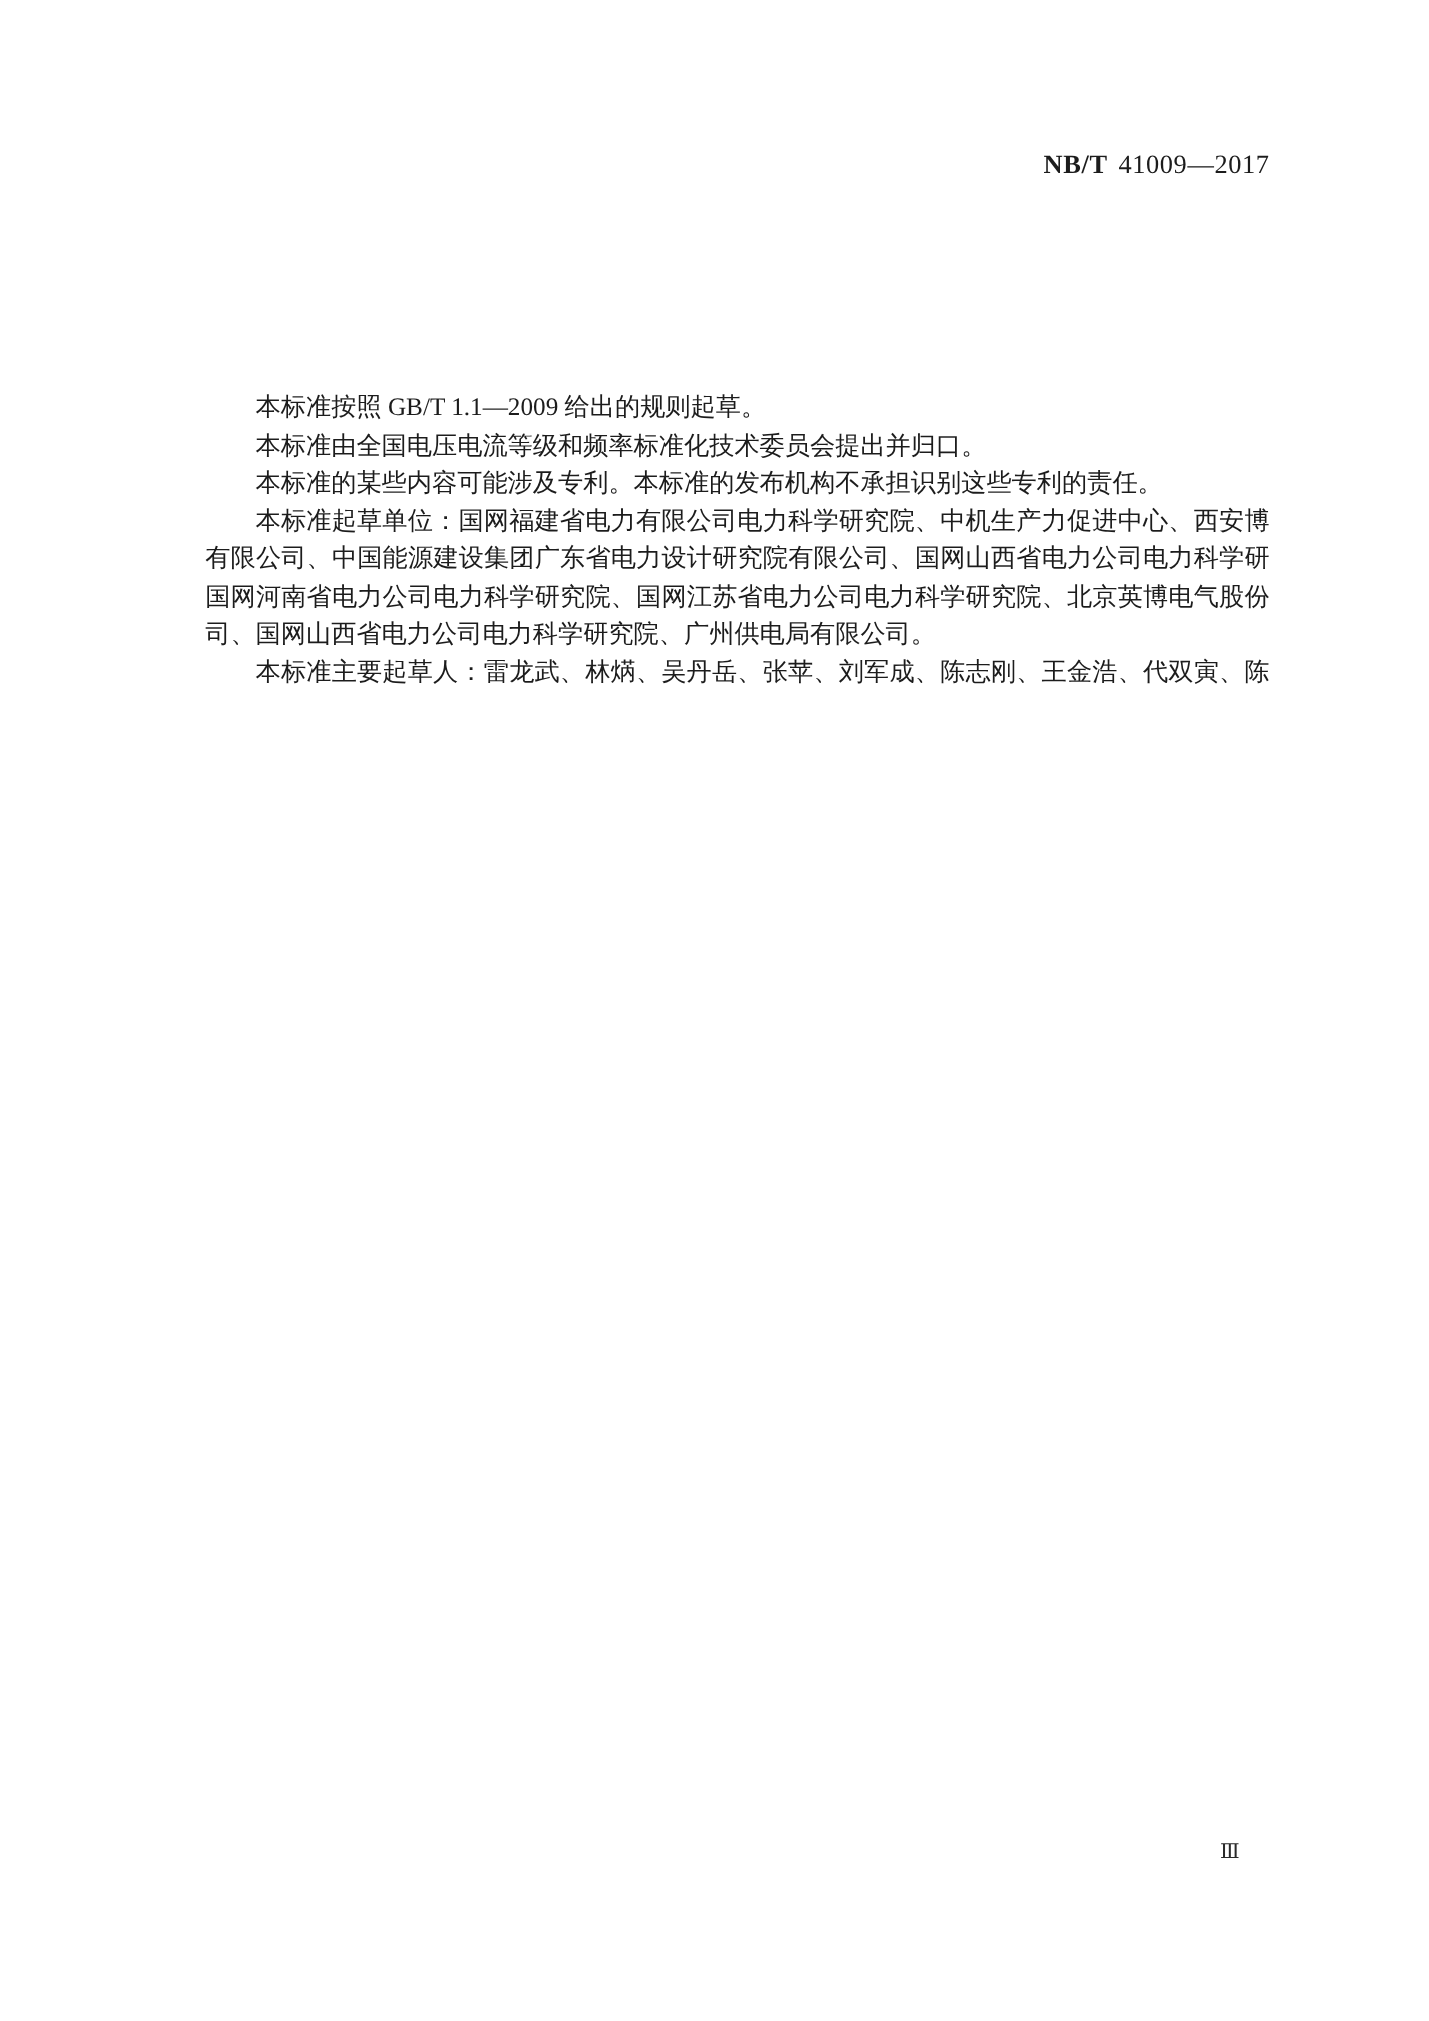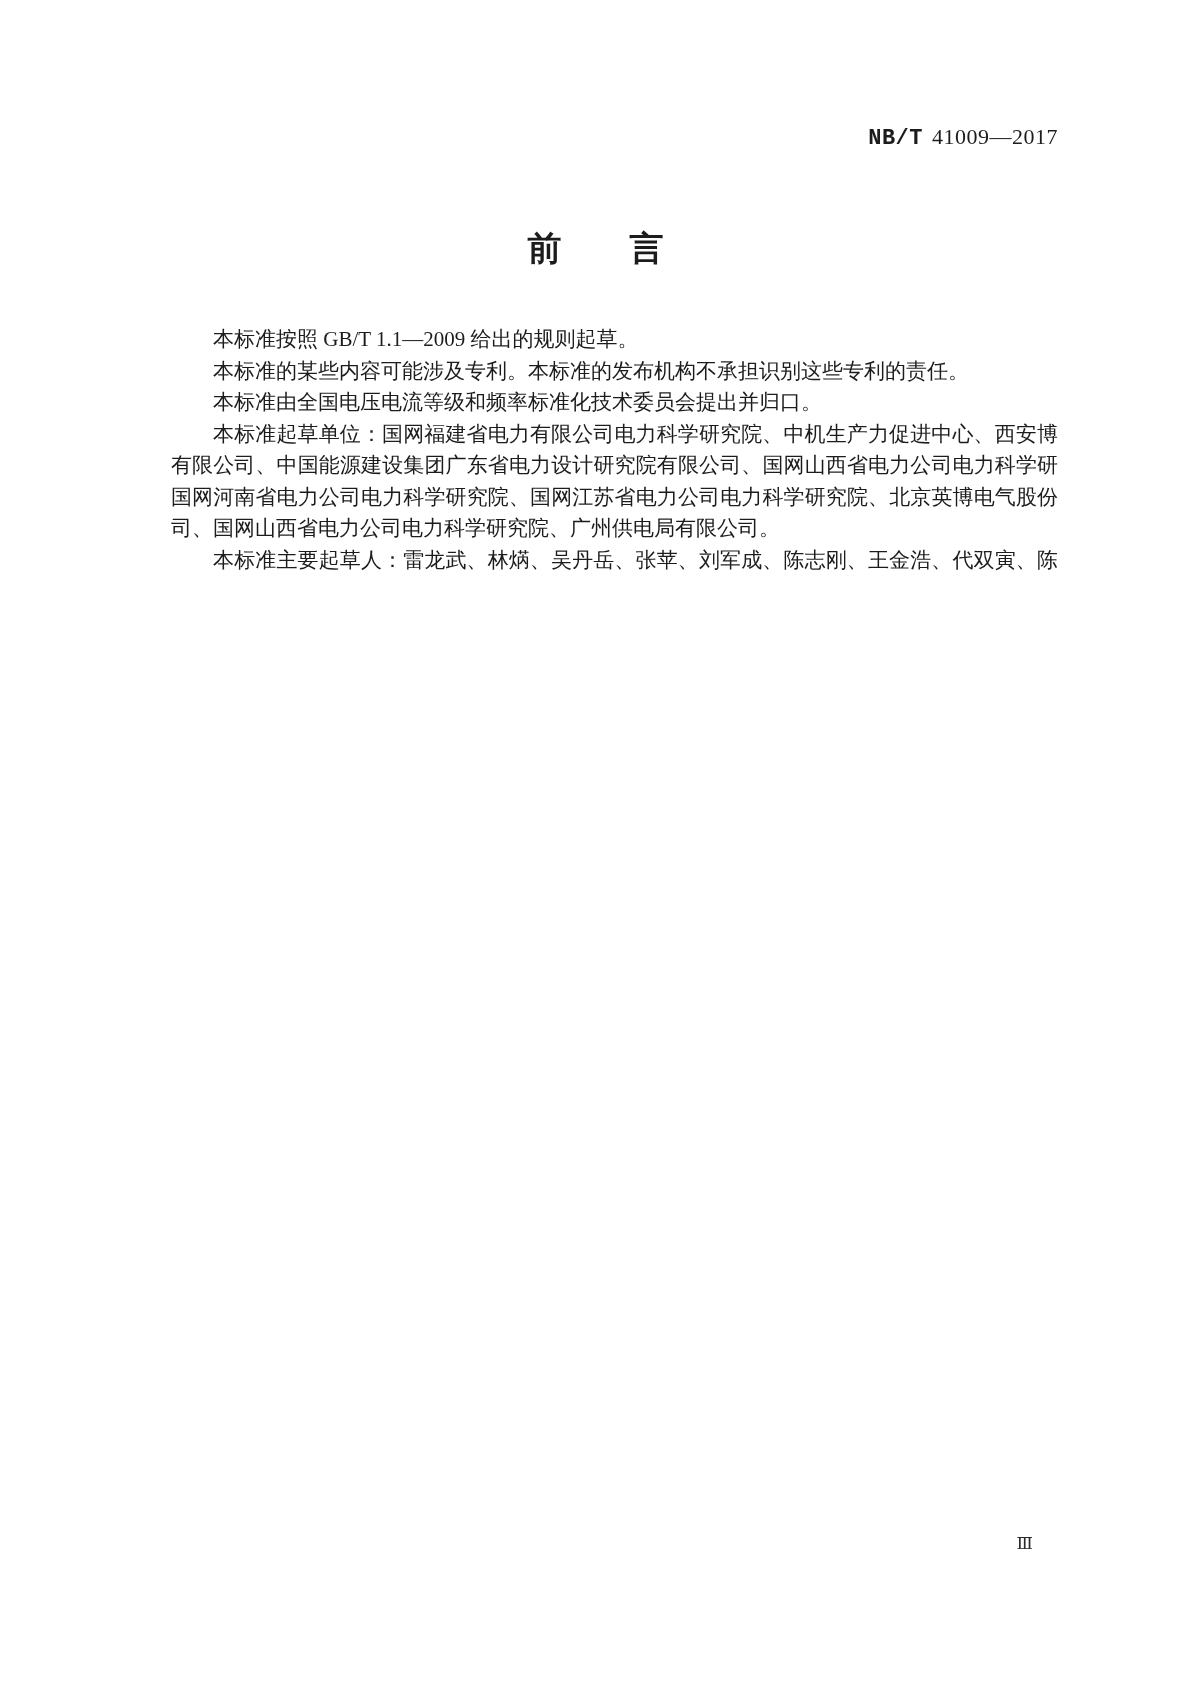--- a/index.html
+++ b/index.html
@@ -19,21 +19,21 @@
   
   .doc-header {
     position: absolute;
     top: 124px;
     right: 133px;
     white-space: nowrap;
     font-size: 22px;
     letter-spacing: 0.5px;
   }
   .doc-header .code-prefix {
-    font-family: Liberation Mono, monospace;
+    font-family: Liberation Serif, serif;
     font-weight: bold;
   }
   .doc-header .code-number {
     font-family: Liberation Serif, serif;
     font-weight: 500;
     margin-left: 9px;
   }
   
   .doc-title {
     position: absolute;
@@ -82,26 +82,25 @@
 </style>
 </head>
 <body>
 
 <div class="page">
 
   <div class="doc-header">
     <span class="code-prefix">NB/T</span><span class="code-number">41009—2017</span>
   </div>
 
-  <div class="doc-title">前　　言</div>
 
   <div class="doc-body">
       <div class="line first">本标准按照 GB/T 1.1—2009 给出的规则起草。</div>
+      <div class="line first">本标准由全国电压电流等级和频率标准化技术委员会提出并归口。</div>
       <div class="line first">本标准的某些内容可能涉及专利。本标准的发布机构不承担识别这些专利的责任。</div>
-      <div class="line first">本标准由全国电压电流等级和频率标准化技术委员会提出并归口。</div>
       <div class="line first full">本标准起草单位：国网福建省电力有限公司电力科学研究院、中机生产力促进中心、西安博宇电气</div>
       <div class="line full">有限公司、中国能源建设集团广东省电力设计研究院有限公司、国网山西省电力公司电力科学研究院、</div>
       <div class="line full">国网河南省电力公司电力科学研究院、国网江苏省电力公司电力科学研究院、北京英博电气股份有限公</div>
       <div class="line">司、国网山西省电力公司电力科学研究院、广州供电局有限公司。</div>
       <div class="line first full">本标准主要起草人：雷龙武、林焫、吴丹岳、张苹、刘军成、陈志刚、王金浩、代双寅、陈兵、马丰民、</div>
     </div>
 
   <div class="page-number">Ⅲ</div>
 
 </div>

